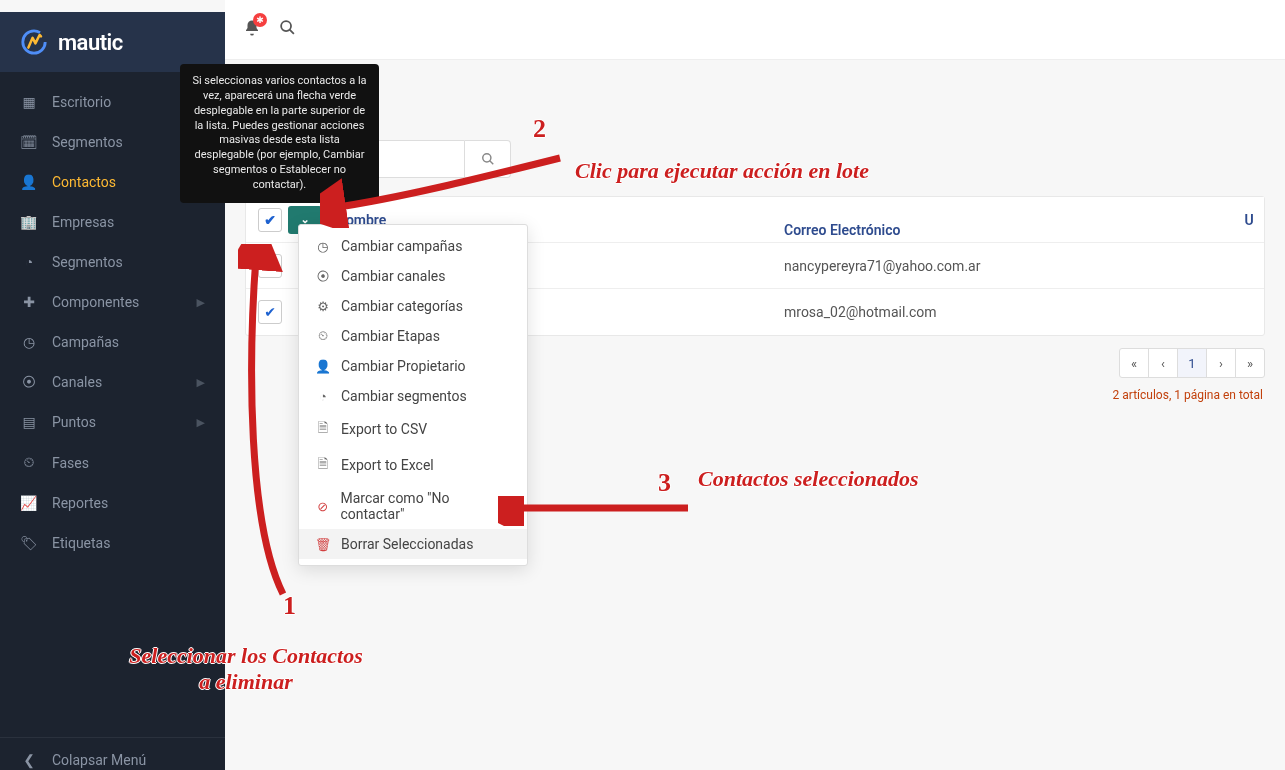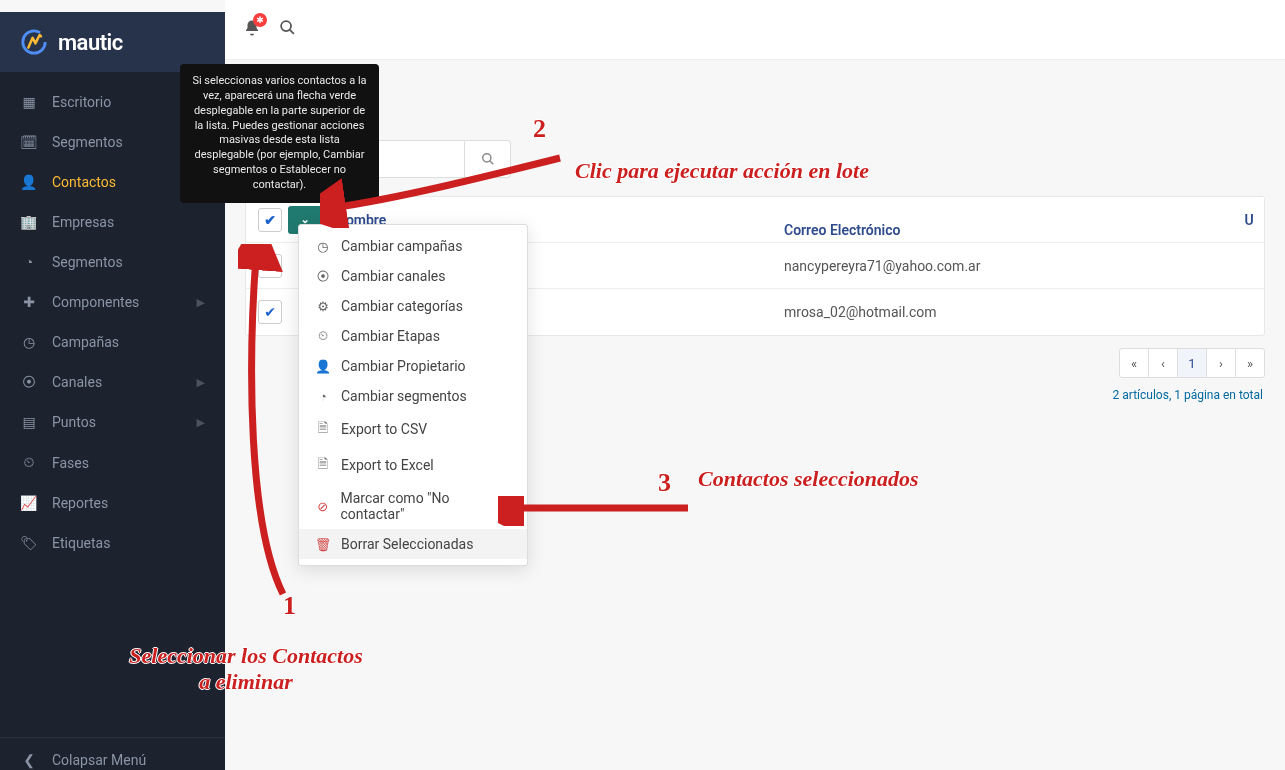--- a/index.html
+++ b/index.html
@@ -57,21 +57,21 @@
 
 .tooltip { position: absolute; left: 180px; top: 64px; width: 199px; background: #111; color: #eaeaea; font-size: 11px; text-align: center; padding: 10px 12px; border-radius: 4px; line-height: 1.35; z-index: 60; }
 
 
 .pager-row { display: flex; justify-content: flex-end; align-items: center; gap: 0; padding: 12px 20px 6px; }
 .pager { display: flex; }
 .pg { width: 30px; height: 30px; border: 1px solid #ddd; margin-left: -1px; display: flex; align-items: center; justify-content: center; font-size: 13px; color: #555; cursor: pointer; background: #fff; }
 .pg:first-child { border-radius: 3px 0 0 3px; }
 .pg:last-child { border-radius: 0 3px 3px 0; }
 .pg.active { color: #2e4b8e; background: #f2f4fb; }
-.pager-info { text-align: right; font-size: 12px; color: #0369a1; padding: 4px 22px 0 0; }
+.pager-info { text-align: right; font-size: 12px; color: #c2410c; padding: 4px 22px 0 0; }
 
 
 .anno { position: absolute; font-family: Georgia, 'Times New Roman', serif; font-style: italic; font-weight: 700; color: #cc1f1f; text-shadow: 0 1px 0 #fff, 1px 0 0 #fff, -1px 0 0 #fff, 0 -1px 0 #fff; z-index: 80; pointer-events: none; }
 .anno-num { font-style: normal; font-size: 26px; }
 .anno-text { font-size: 22px; line-height: 1.2; }
 
 .arrow { position: absolute; z-index: 75; pointer-events: none; }
 </style>
 </head>
 <body>

